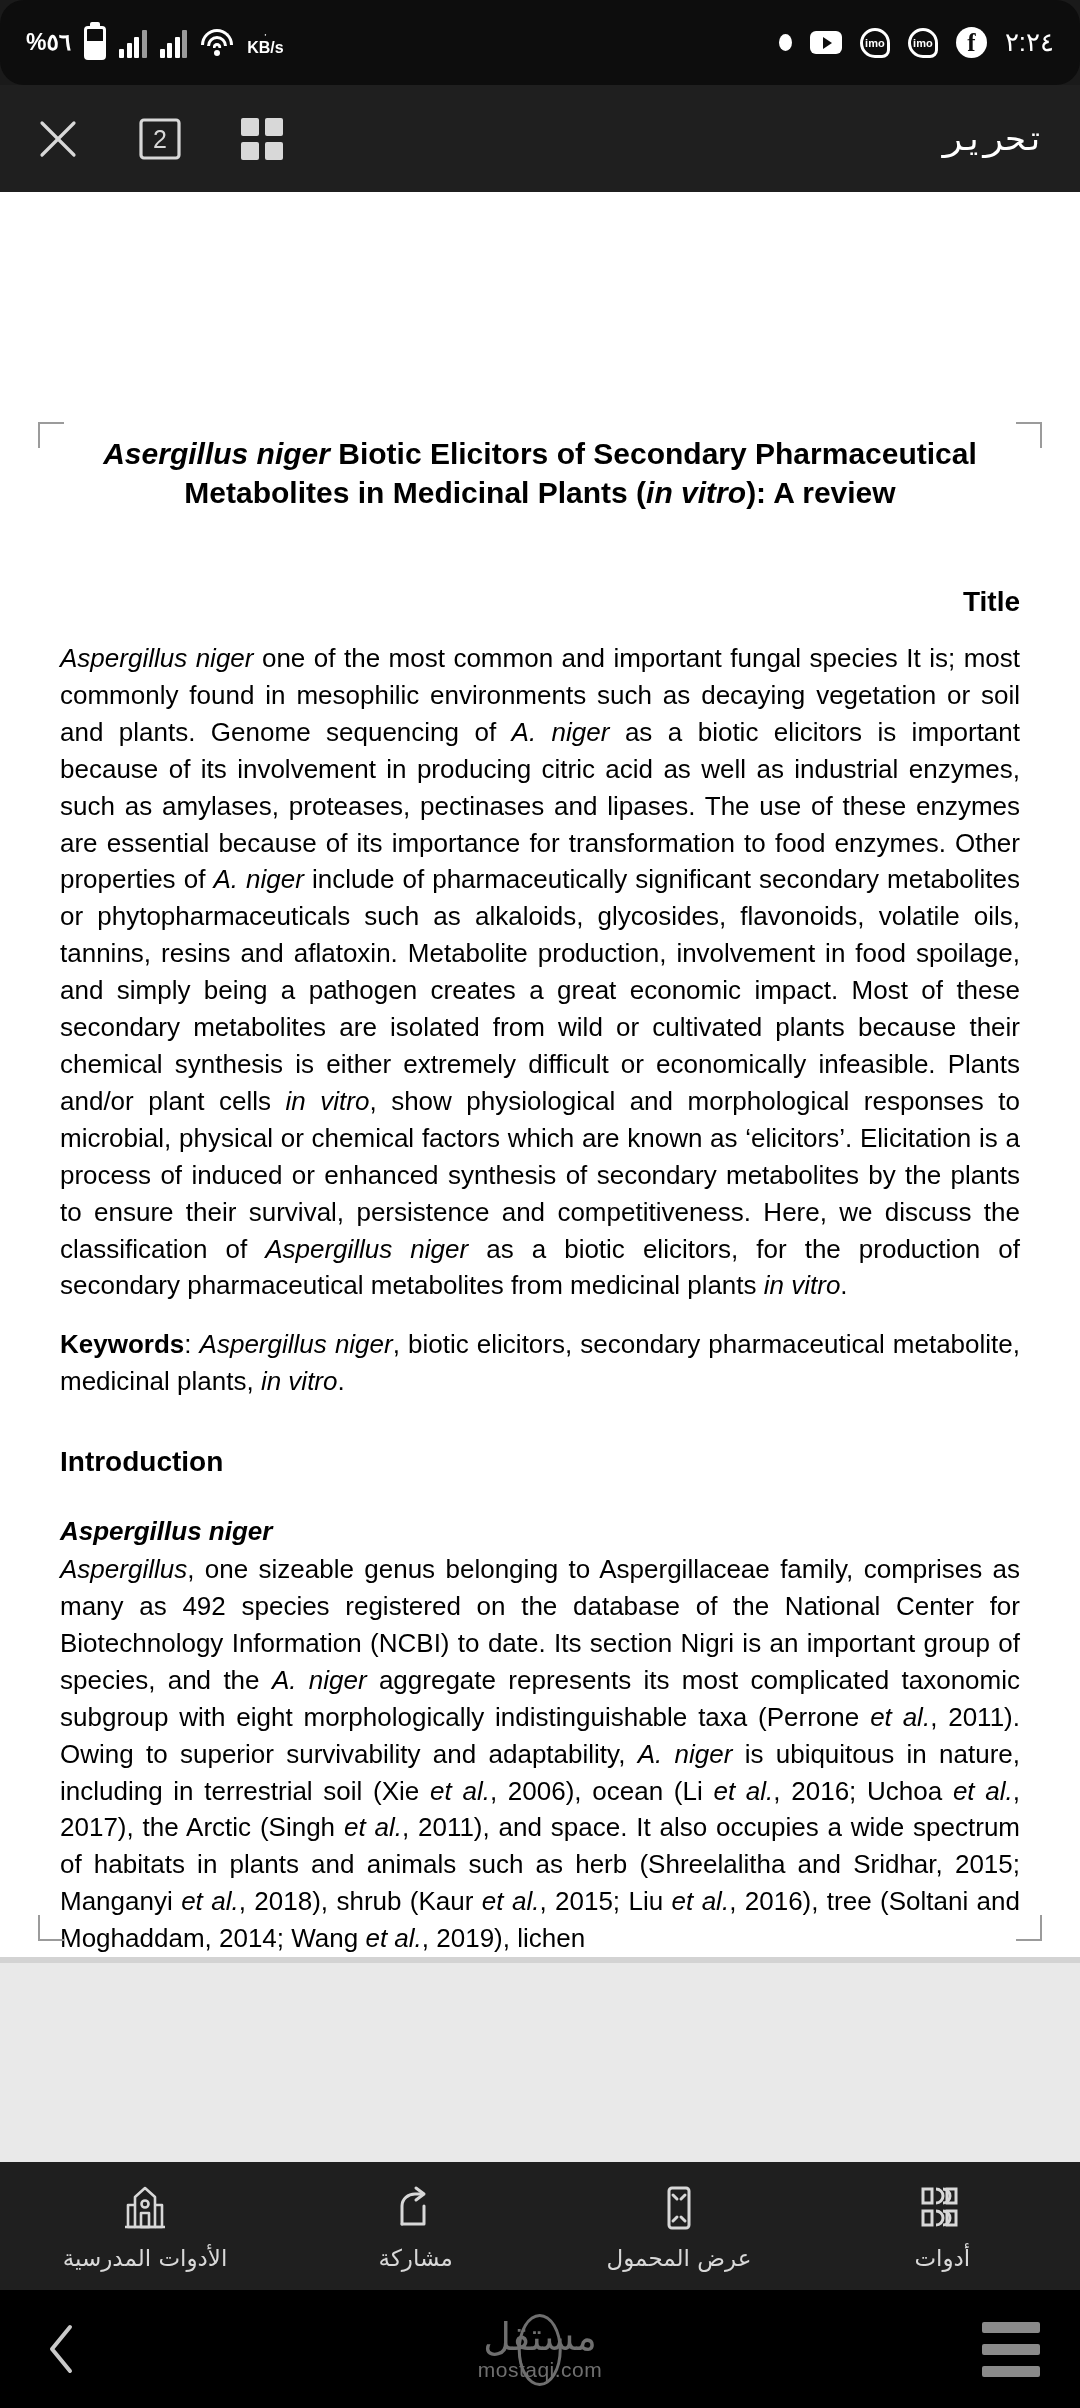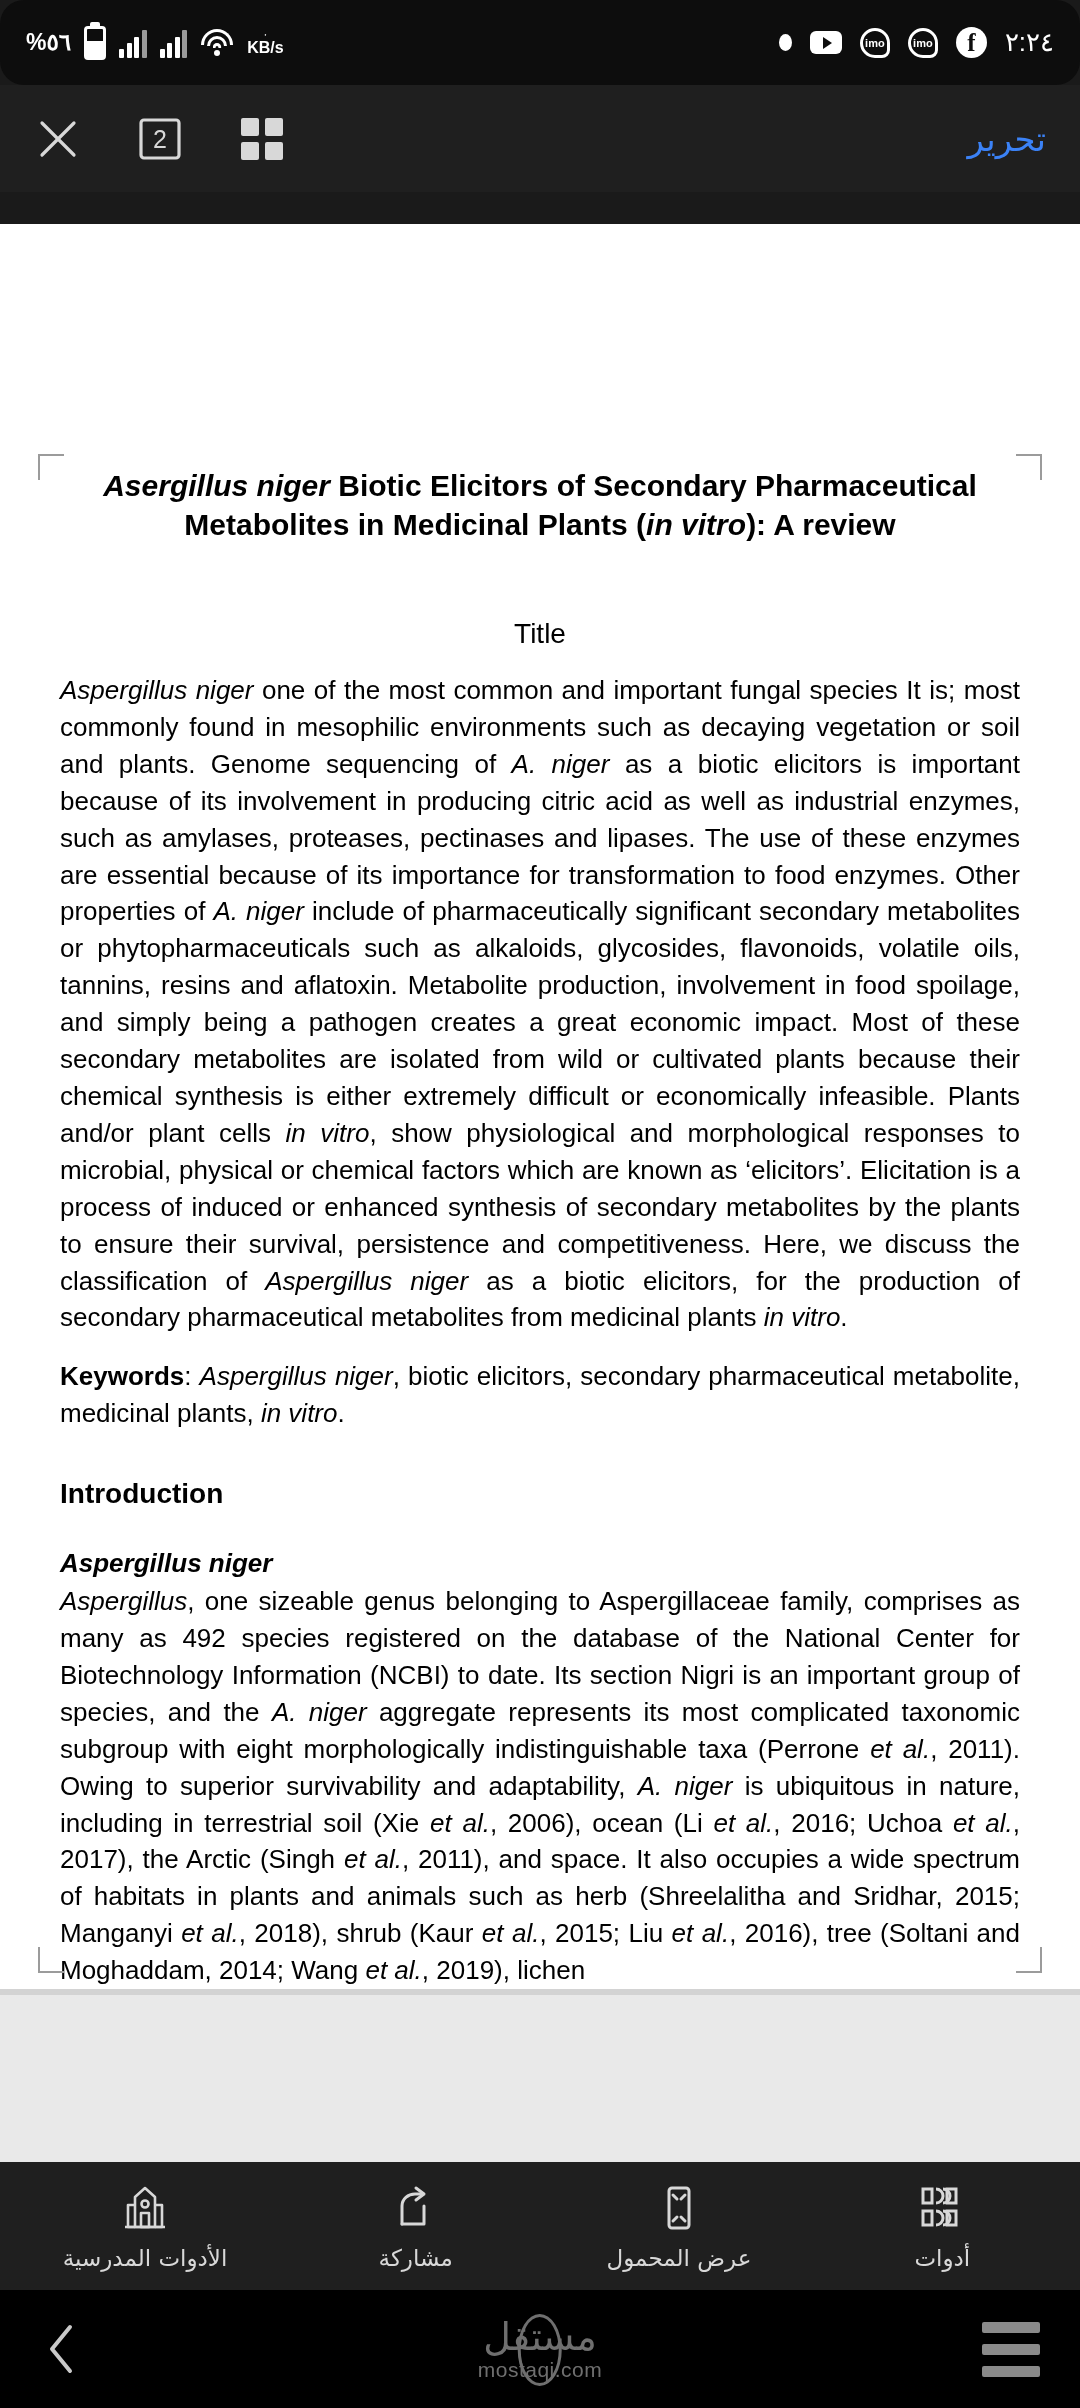--- a/index.html
+++ b/index.html
@@ -91,31 +91,30 @@
     display:flex; align-items:center; justify-content:space-between;
     padding:0 34px 0 30px;
   }
   .app-bar-left { display:flex; align-items:center; gap:46px; }
   .icon-btn {
     width:56px; height:56px;
     display:flex; align-items:center; justify-content:center;
     cursor:pointer;
   }
   .app-title {
-    color:#3b82f6; font-size:34px; direction:rtl;
-    font-family:Liberation Sans, sans-serif;
+    color:#ffffff; font-size:34px; direction:rtl;
+    font-family:Liberation Mono, monospace;
   }
 
   
   .doc-scroll {
     flex:1 1 auto;
     background:#e9e9e9;
     overflow:hidden;
     position:relative;
-    margin-top:32px;
   }
   .page {
     background:#fff;
     width:1080px;
     min-height:1243px;
     padding:58px 60px 0 60px;
     position:relative;
   }
   
   .cmark { position:absolute; width:26px; height:26px; }
@@ -128,21 +127,21 @@
     padding:184px 0 0 0;
     color:#000;
     font-family:"Liberation Sans", sans-serif;
   }
   .doc-title {
     text-align:center; font-size:30px; font-weight:700;
     line-height:1.3; margin:0 22px;
   }
   .doc-title i { font-style:italic; }
   .title-label {
-    text-align:center; font-size:28px; font-weight:400;
+    text-align:right; font-size:28px; font-weight:700;
     margin-top:74px;
   }
   h2.sec {
     font-size:28px; font-weight:700; margin:70px 0 0 0;
   }
   h2.sec.intro { margin-top:46px; }
   p.para {
     font-size:26px; line-height:1.42;
     text-align:justify; text-justify:inter-word;
     margin-top:22px;

